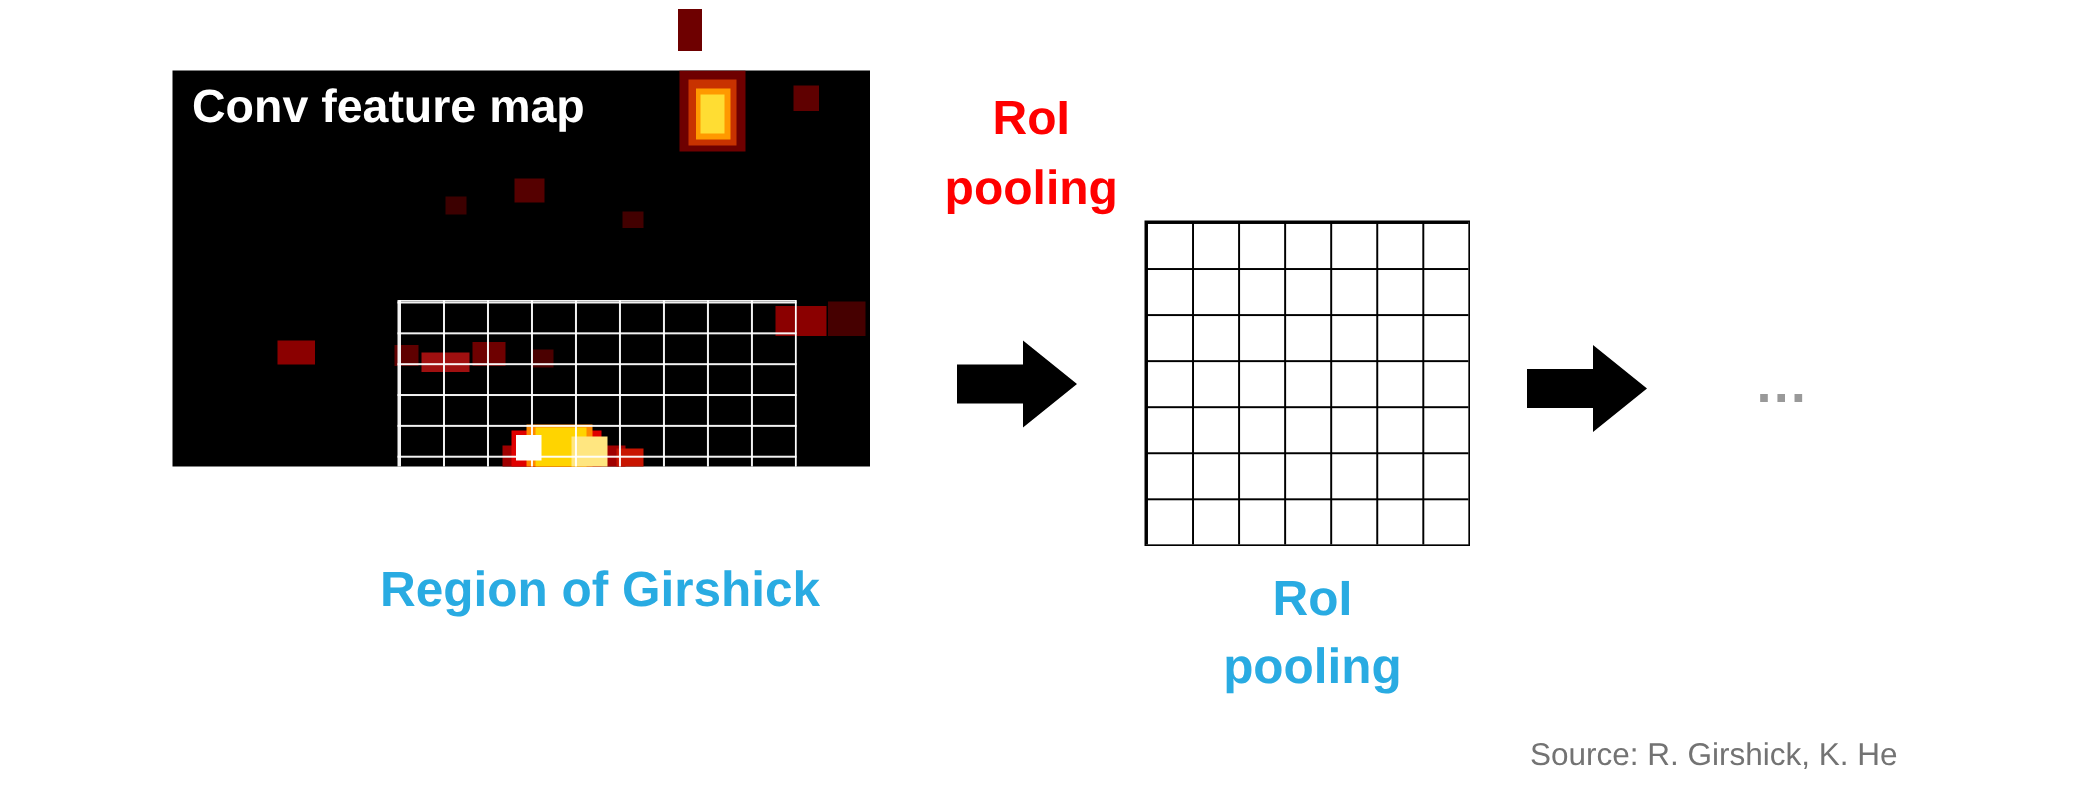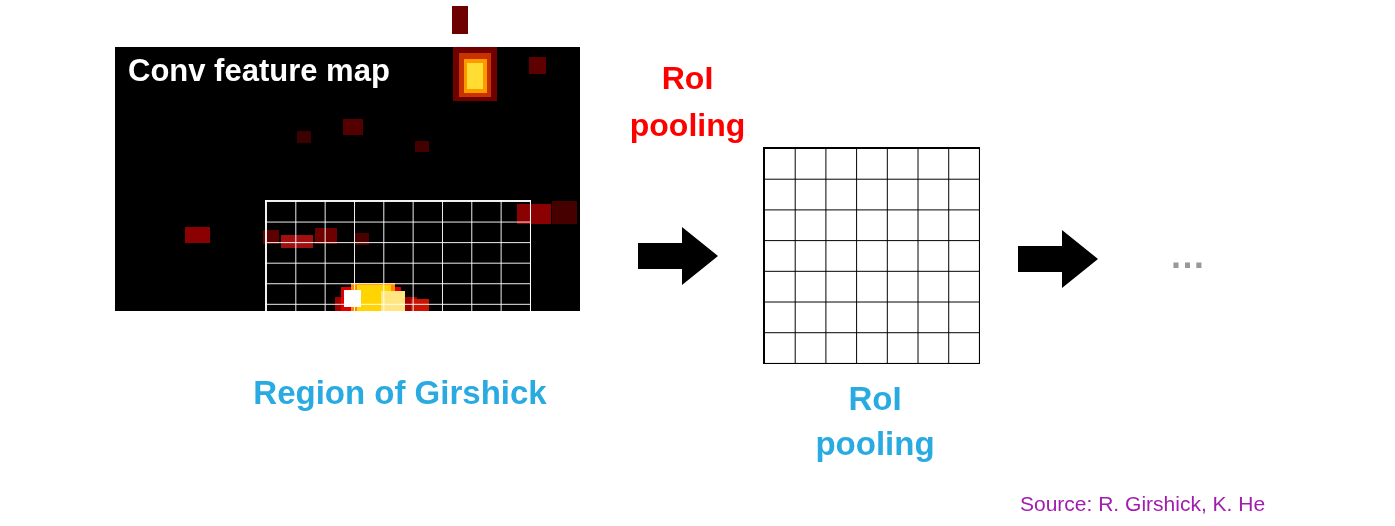--- a/index.html
+++ b/index.html
@@ -60,21 +60,21 @@
     color:var(--cyan);font-size:33px;font-weight:700;line-height:45px;
   }
   
   .fc-block{
     position:absolute;left:1100px;top:230px;width:175px;text-align:center;
     color:var(--gray);font-size:36px;font-weight:700;line-height:52px;
   }
   
   .source-line{
     position:absolute;left:1020px;top:492px;
-    color:#a21caf;font-size:21px;font-weight:400;white-space:nowrap;text-align:center;
+    color:#737373;font-size:21px;font-weight:400;white-space:nowrap;text-align:center;
   }
 </style>
 </head>
 <body>
 
 <div class="canvas">
 
   <div class="feature-map">
     <div class="feature-map-title">Conv feature map</div>
     <div class="roi-grid-overlay grid-lines" style="--cols: 9; --rows: 7;"></div>

